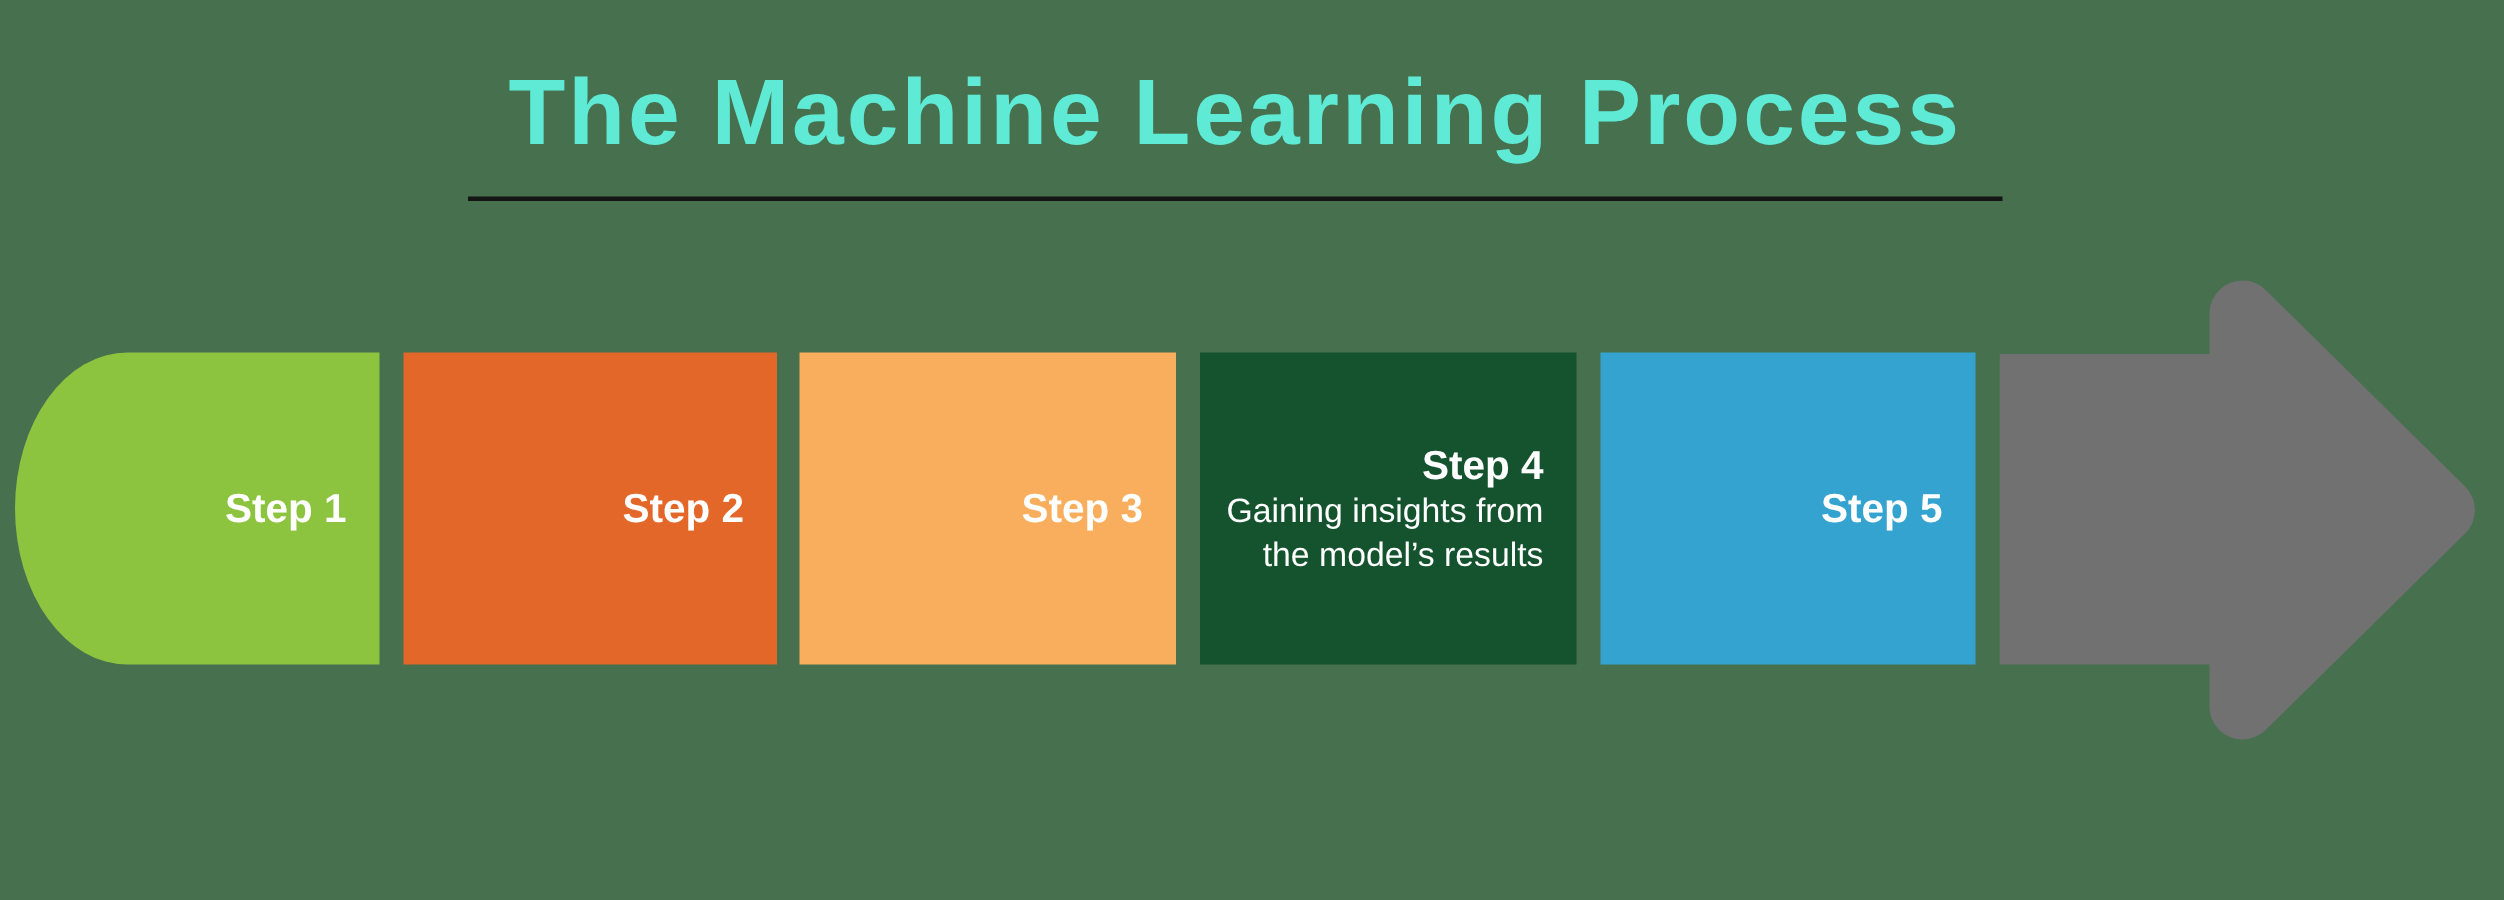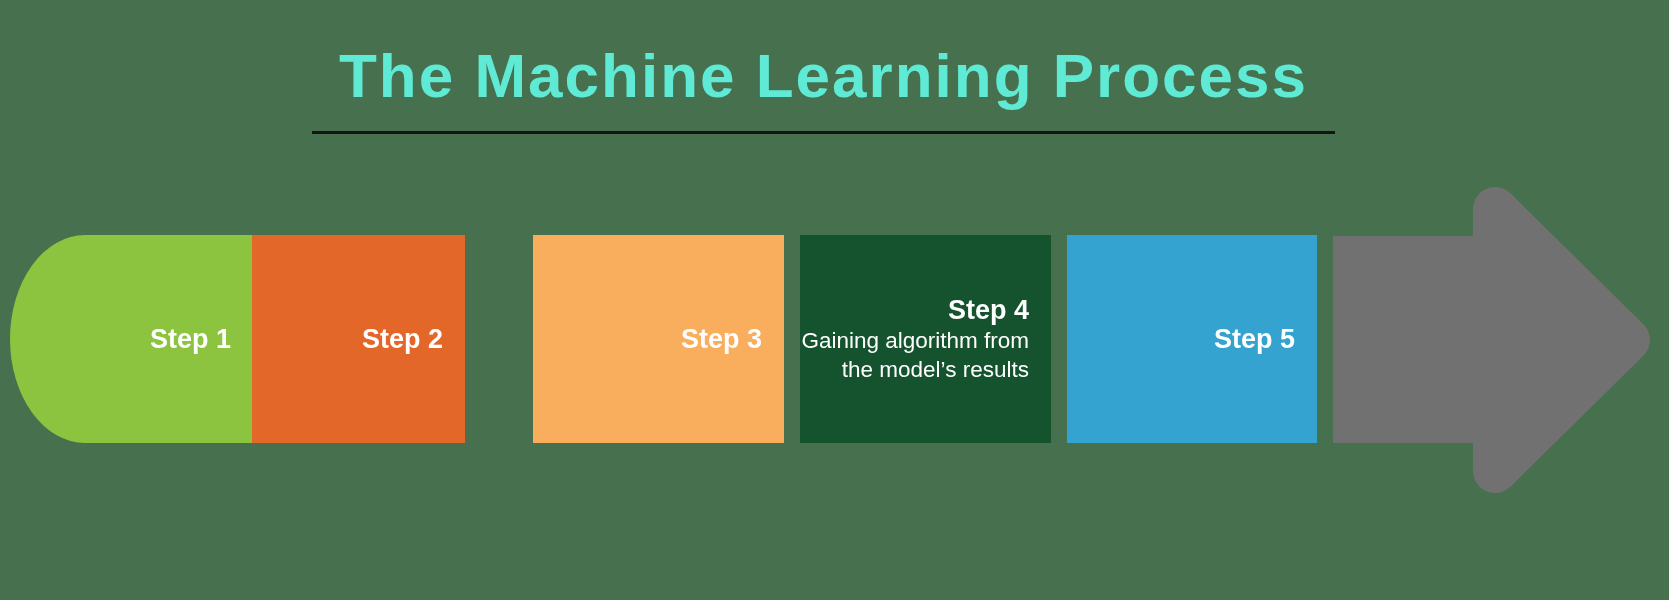--- a/index.html
+++ b/index.html
@@ -50,21 +50,21 @@
     line-height: 32px;
     margin-bottom: 0;
     white-space: pre;
   }
   .step-desc {
     font-size: 22.5px;
     line-height: 29px;
     white-space: pre;
   }
   .step-1 { left: 10px;   width: 243px; border-radius: 75px 0 0 75px / 104px 0 0 104px; }
-  .step-2 { left: 252px;  width: 213px; }
+  .step-2 { left: 269px;  width: 249px; }
   .step-3 { left: 533px;  width: 251px; }
   .step-4 { left: 800px;  width: 251px; }
   .step-5 { left: 1067px; width: 250px; }
 
   
   .arrow-svg {
     position: absolute;
     left: 1333px; top: 180px;
     width: 320px; height: 320px;
     display: block;
@@ -87,21 +87,21 @@
     <div class="step step-2" style="background-color: rgb(228, 103, 42);">
       <div class="step-label">Step 2</div>
     </div>
 
     <div class="step step-3" style="background-color: rgb(249, 174, 93);">
       <div class="step-label">Step 3</div>
     </div>
 
     <div class="step step-4" style="background-color: #14532d;">
       <div class="step-label">Step 4</div>
-      <div class="step-desc">Gaining algorithm from
+      <div class="step-desc">Gaining insights from
 the model’s results</div>
     </div>
 
     <div class="step step-5" style="background-color: rgb(53, 163, 207);">
       <div class="step-label">Step 5</div>
     </div>
 
     <svg class="arrow-svg" viewBox="0 0 320 320" aria-hidden="true" style="color: rgb(113, 113, 113);">
 
       <rect x="0" y="56" width="145" height="207" fill="currentColor"></rect>

